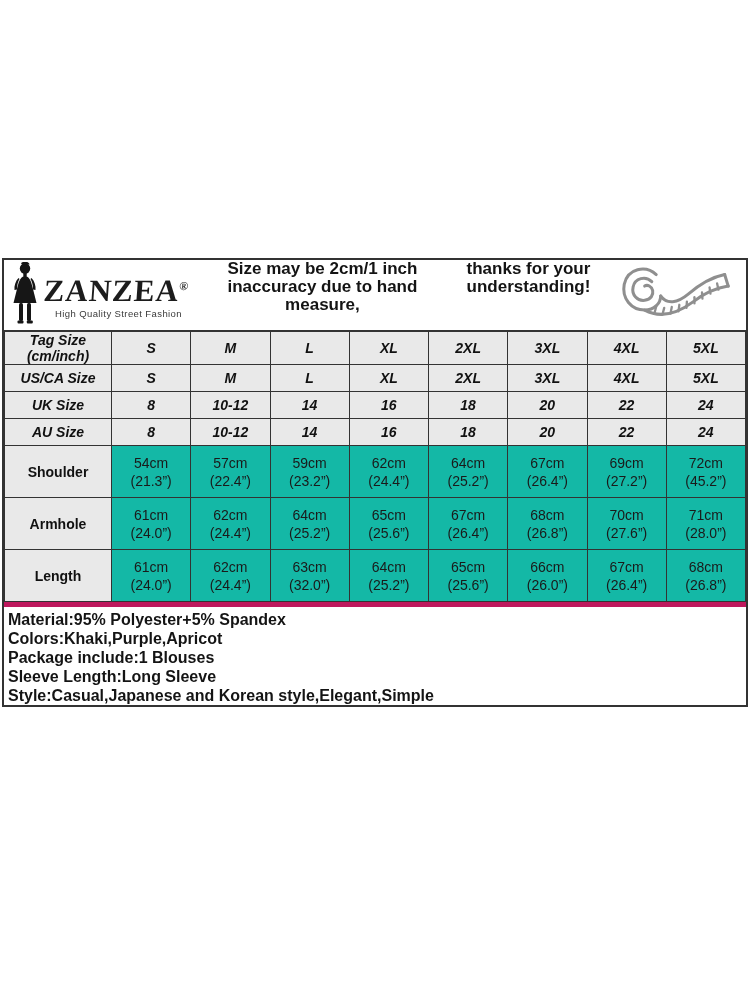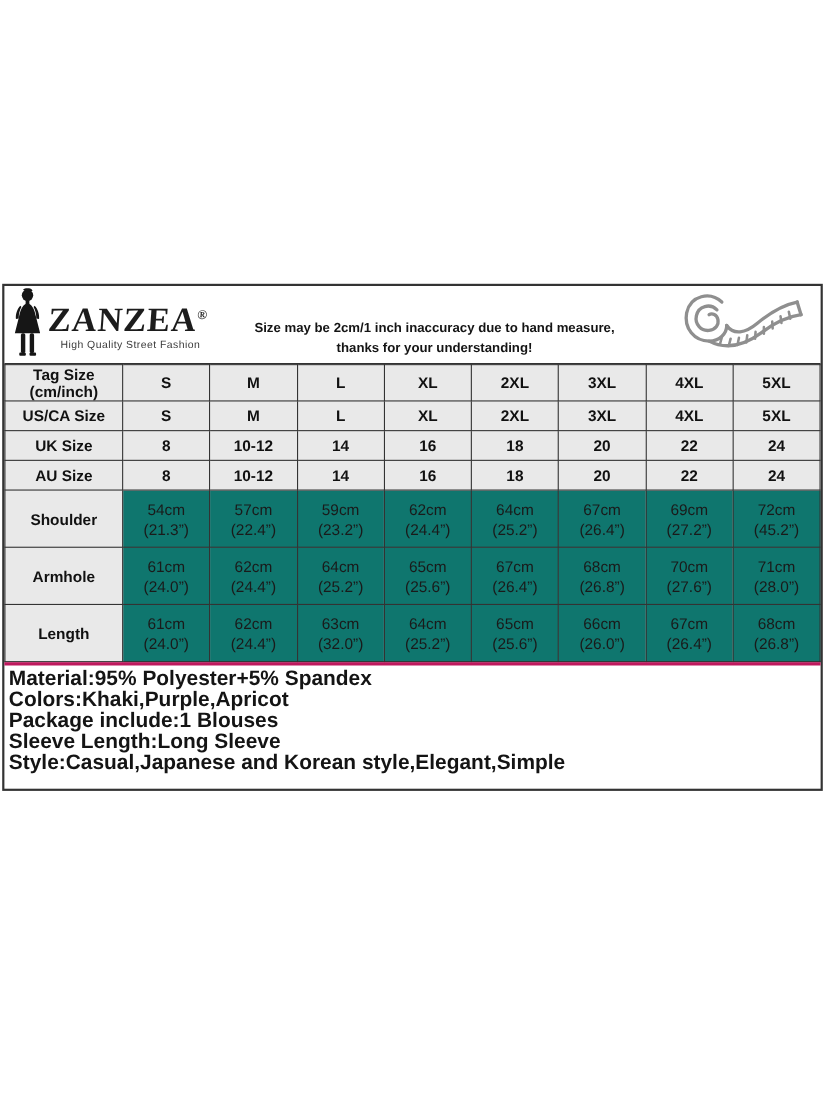--- a/index.html
+++ b/index.html
@@ -55,28 +55,27 @@
     font-size: 9.5px;
     color: #3a3a3a;
     letter-spacing: 0.4px;
     margin-top: 1px;
     white-space: nowrap;
     padding-left: 11px;
   }
   .disclaimer {
     flex: 1;
     display: flex;
-    flex-direction: column;
+    flex-direction: row;
     justify-content: center;
     text-align: center;
     font-weight: 700;
-    font-size: 12px;
+    font-size: 17px;
     line-height: 18px;
     color: #141414;
-    margin-top: 24px;
   }
   .tape {
     width: 145px;
     display: flex;
     align-items: center;
     justify-content: center;
   }
   
   table.size-chart {
     width: 100%;
@@ -90,41 +89,41 @@
     white-space: pre-line;
     padding: 0 2px;
   }
   table.size-chart th {
     width: 102px;
     background: #e9e9e9;
     font-weight: 700;
     font-size: 14px;
     line-height: 16px;
   }
-  tr.size-row { height: 27px; }
+  tr.size-row { height: 27px; font-style: italic; }
   tr.size-row.tall { height: 33px; }
   tr.size-row td {
     background: #e9e9e9;
     font-weight: 700;
     font-size: 14px;
   }
   tr.measure-row { height: 52px; }
   tr.measure-row td {
-    background: #0f766e;
+    background: #14b8a6;
     font-weight: 400;
     font-size: 14px;
     line-height: 18px;
     color: #1a1a1a;
   }
   
   .product-info {
-    border-top: 3px solid #be185d;
-    padding: 3px 4px 14px 4px;
-    font-weight: 700;
-    font-size: 19px;
+    border-top: 5px solid #be185d;
+    padding: 3px 4px 0 4px;
+    font-weight: 700;
+    font-size: 16px;
     line-height: 19px;
     color: #141414;
   }
 </style>
 </head>
 <body>
 
 <div class="page">
   <div class="panel">
 

